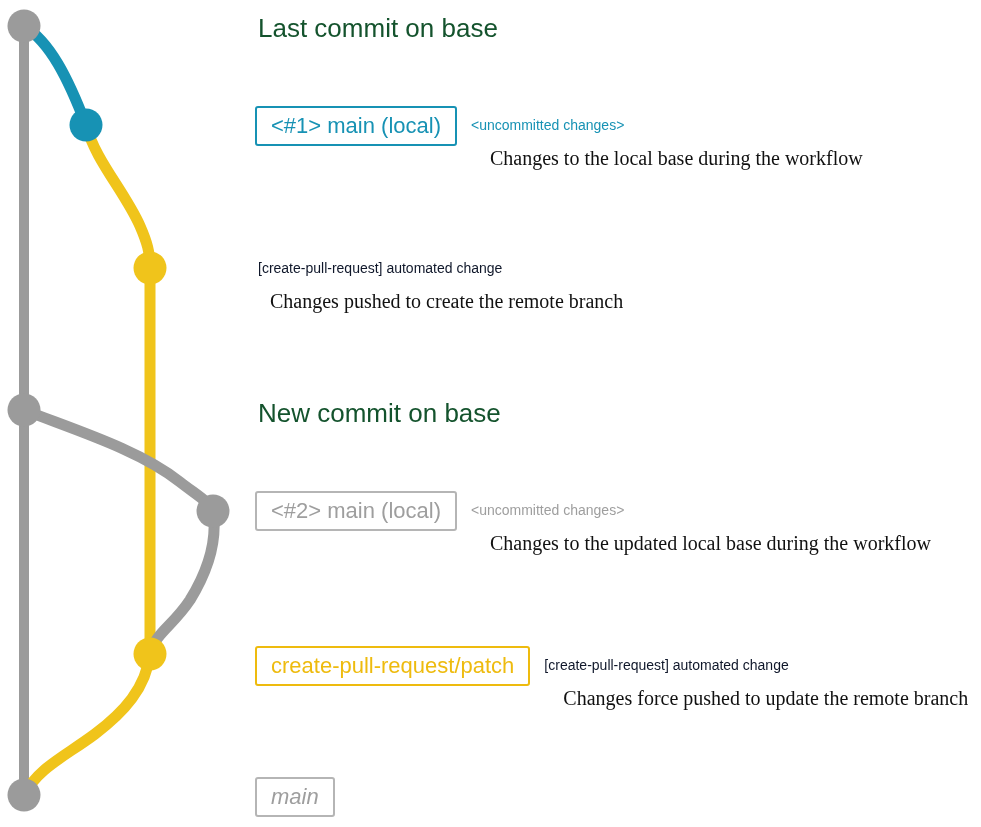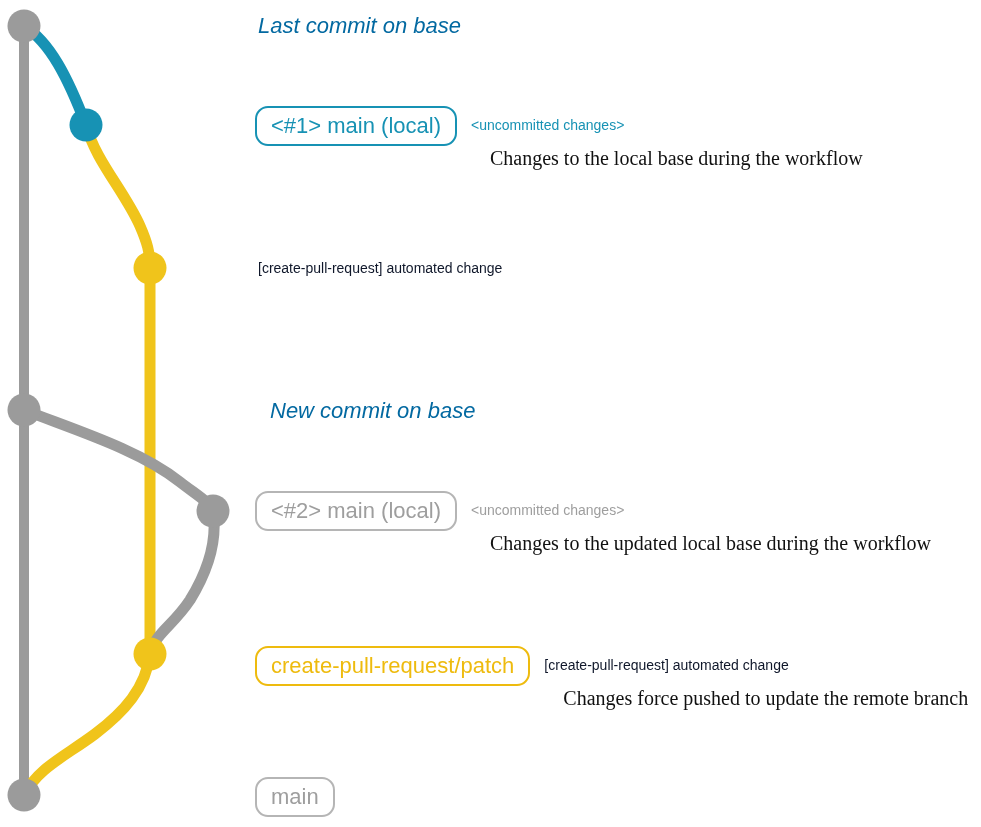--- a/index.html
+++ b/index.html
@@ -9,34 +9,33 @@
     height: 827px;
     background: #ffffff;
     overflow: hidden;
     font-family: "Liberation Sans", sans-serif;
   }
   #graph-svg { position: absolute; left: 0; top: 0; }
 
   .abs { position: absolute; }
 
   .plain-label {
-    font-size: 22px;
-    color: #0369a1;
+    font-size: 26px;
+    color: #14532d;
     white-space: nowrap;
-    font-style: italic;
   }
 
   .group { display: flex; align-items: flex-start; }
   .group.center { align-items: center; }
 
   .badge {
     display: inline-block;
     padding: 5px 14px;
     border: 2px solid;
-    border-radius: 13px;
+    border-radius: 3px;
     font-size: 22px;
     line-height: 26px;
     background: #ffffff;
     white-space: nowrap;
     flex: 0 0 auto;
   }
   .badge.teal   { border-color: #1792b4; color: #1792b4; }
   .badge.yellow { border-color: #eebb0e; color: #eebb0e; }
   .badge.gray   { border-color: #b5b5b5; color: #9e9e9e; }
 
@@ -100,37 +99,38 @@
   <div class="abs group" style="left:255px; top:106px;">
     <span class="badge teal">&lt;#1&gt; main (local)</span>
     <div class="text-col">
       <div class="title teal">&lt;uncommitted changes&gt;</div>
       <div class="desc">Changes to the local base during the workflow</div>
     </div>
   </div>
 
   <div class="abs" style="left:258px; top:255px;">
     <div class="title yellow standalone-title">[create-pull-request] automated change</div>
+    <div class="desc standalone-desc" style="margin-left:12px;">Changes pushed to create the remote branch</div>
   </div>
 
-  <div class="abs plain-label" style="left:270px; top:398px;">New commit on base</div>
+  <div class="abs plain-label" style="left:258px; top:398px;">New commit on base</div>
 
   <div class="abs group" style="left:255px; top:491px;">
     <span class="badge gray">&lt;#2&gt; main (local)</span>
     <div class="text-col">
       <div class="title gray">&lt;uncommitted changes&gt;</div>
       <div class="desc">Changes to the updated local base during the workflow</div>
     </div>
   </div>
 
   <div class="abs group" style="left:255px; top:646px;">
     <span class="badge yellow">create-pull-request/patch</span>
     <div class="text-col">
       <div class="title yellow">[create-pull-request] automated change</div>
       <div class="desc">Changes force pushed to update the remote branch</div>
     </div>
   </div>
 
-  <div class="abs group center" style="left:255px; top:777px;">
+  <div class="abs group center" style="left:255px; top:777px;font-style:italic;">
     <span class="badge gray">main</span>
   </div>
 
 </div>
 
 </body></html>

